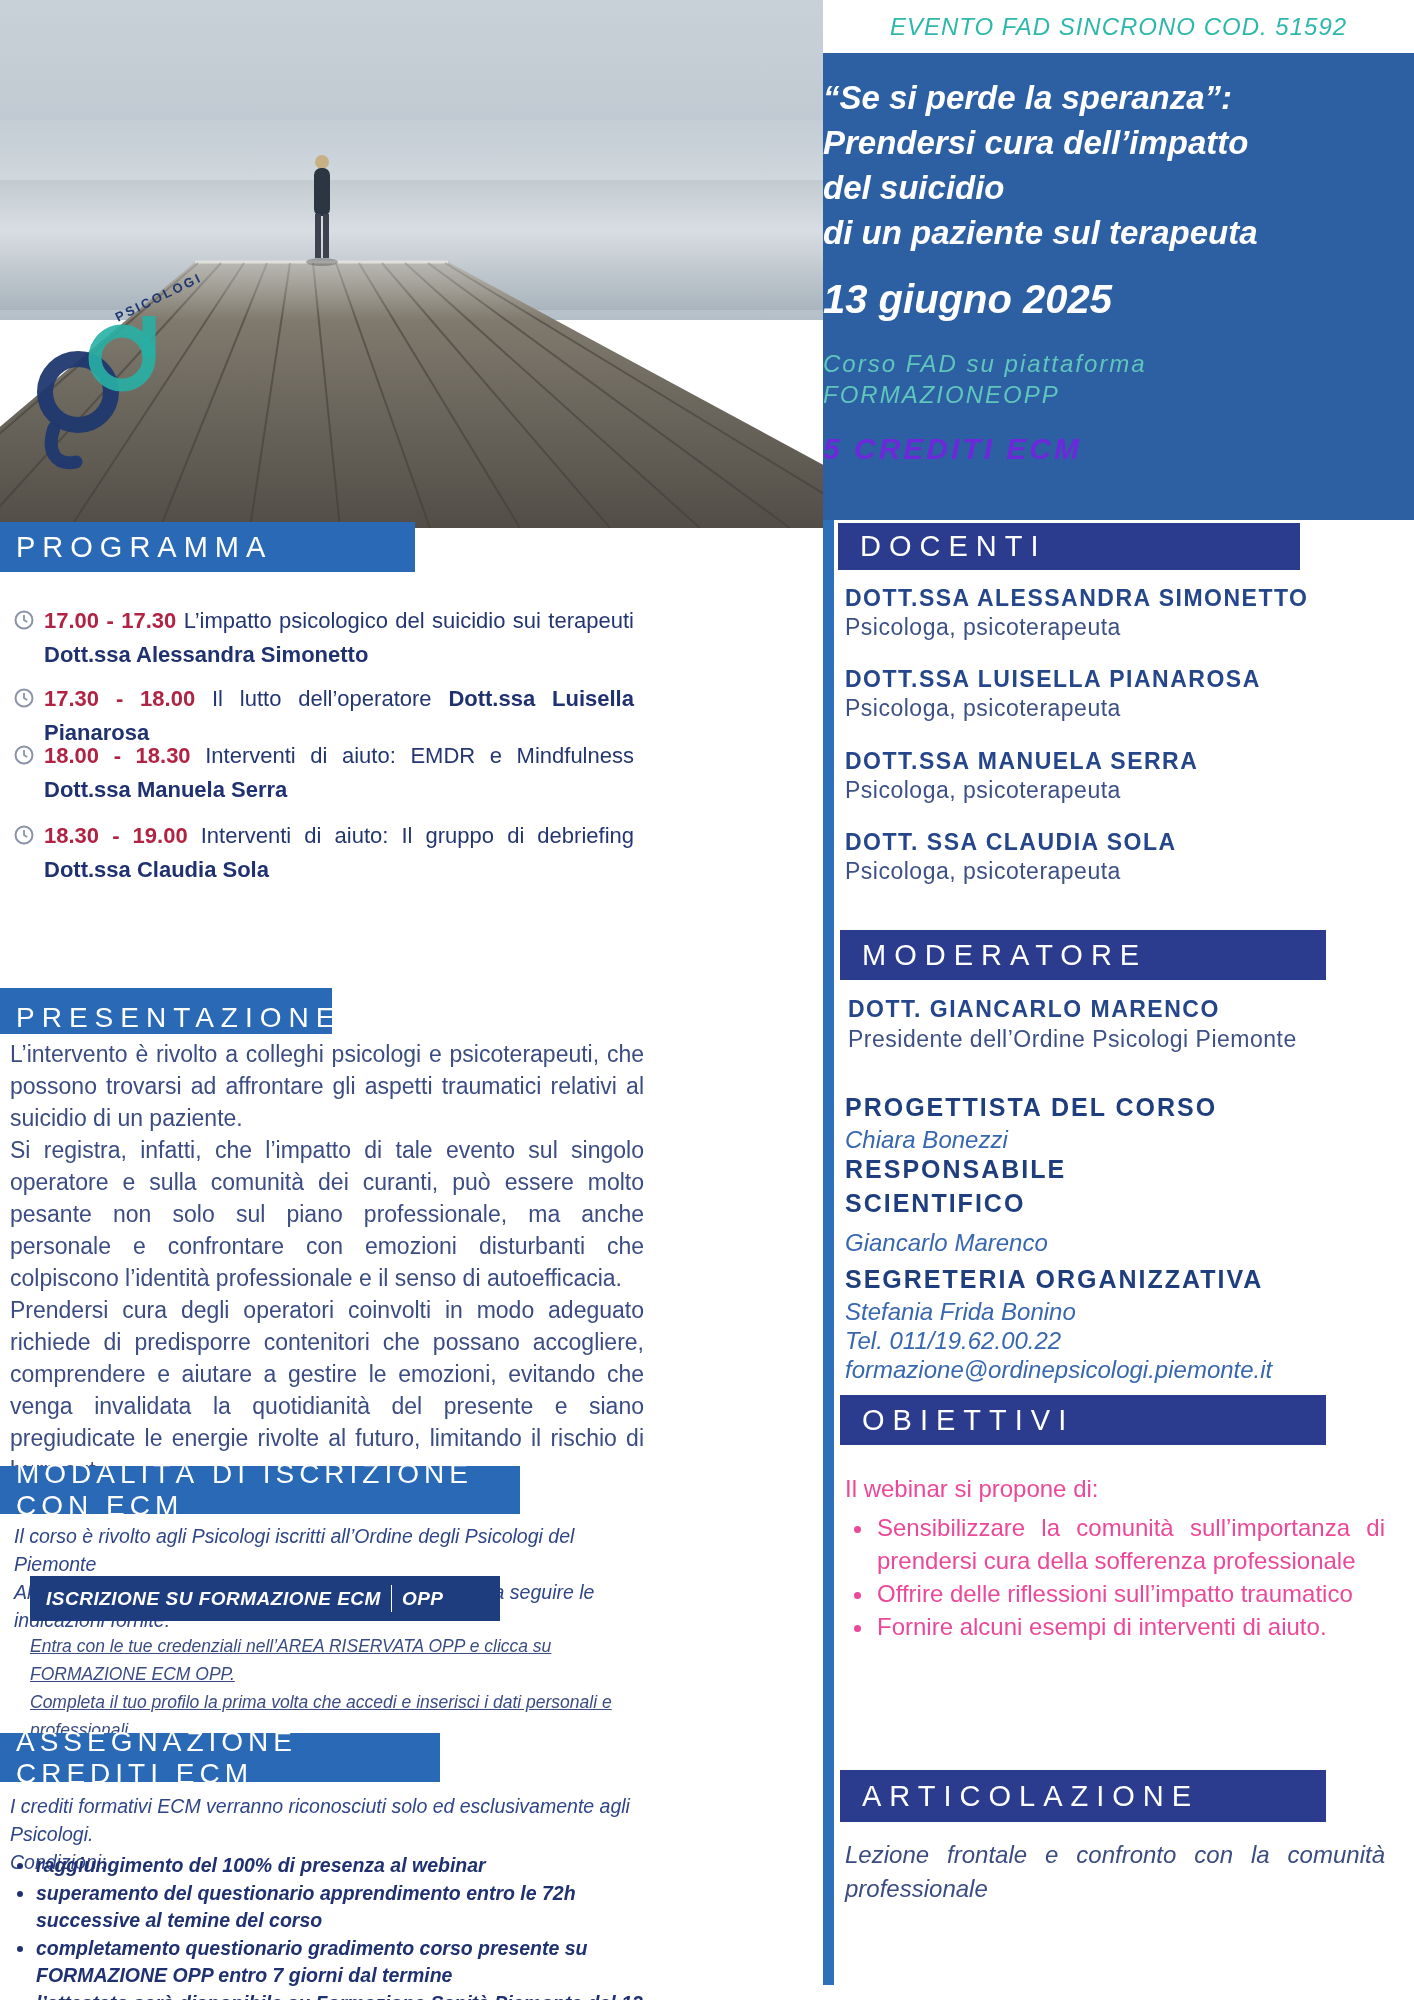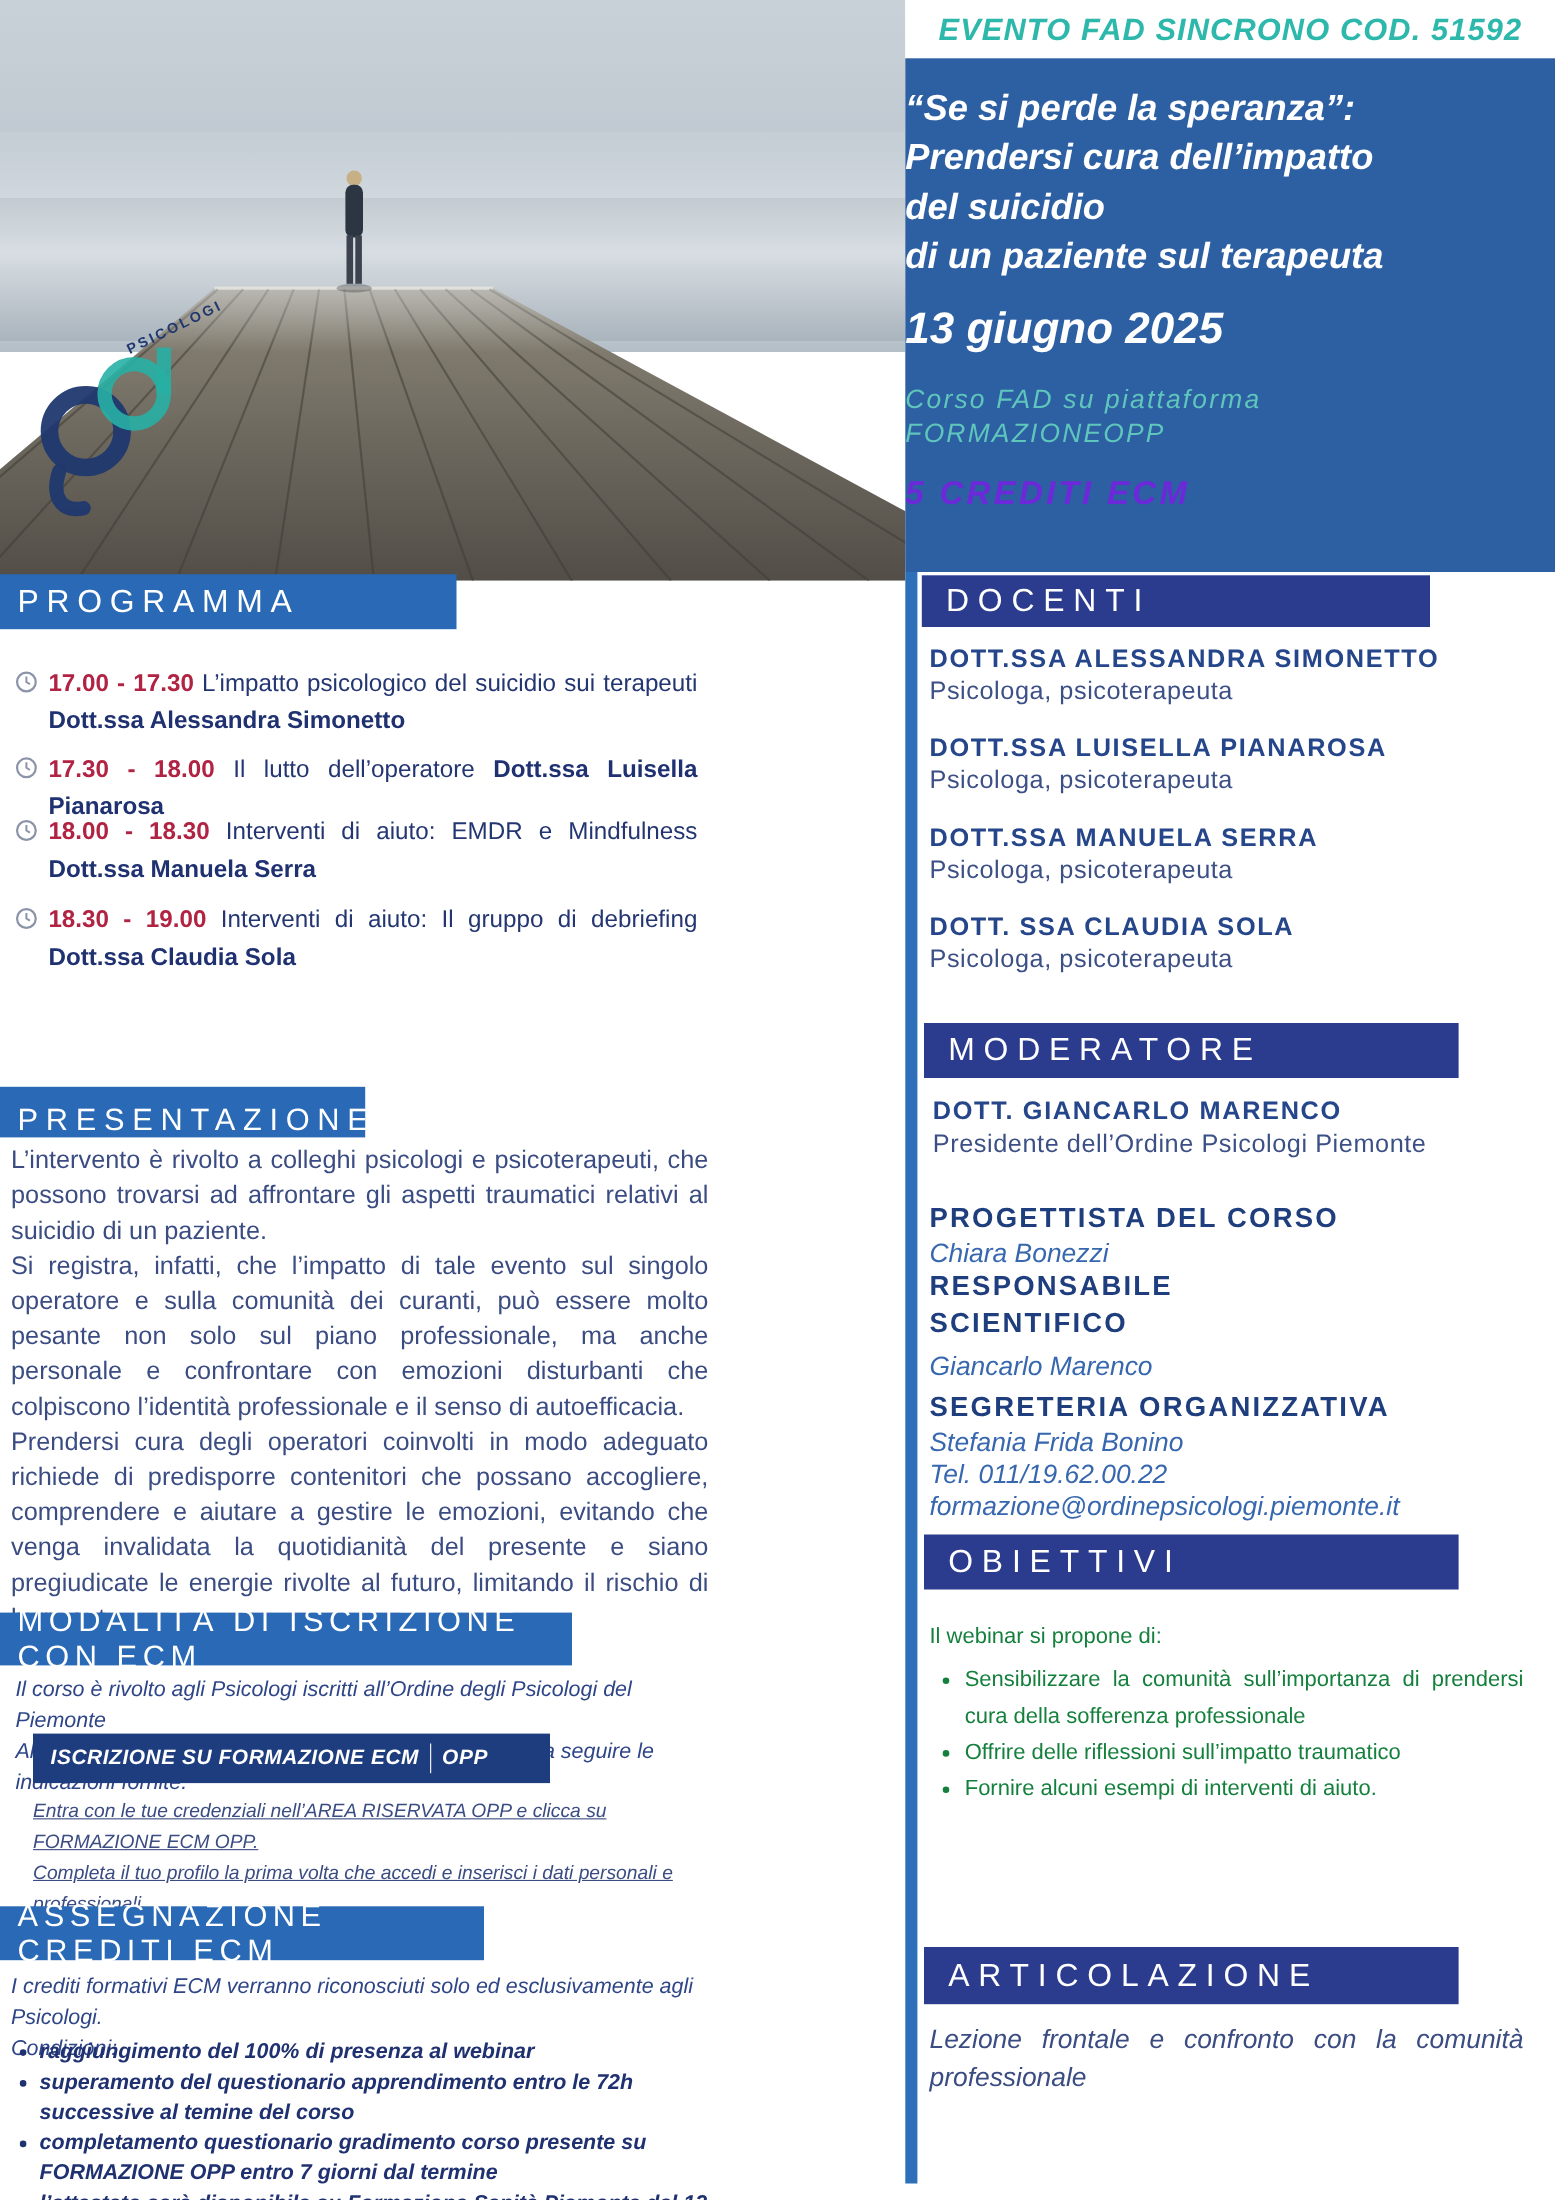--- a/index.html
+++ b/index.html
@@ -2,41 +2,41 @@
 <html><head>
 <meta charset="utf-8">
 <style>
   html,body{margin:0;padding:0;background:#ffffff;}
   #page{position:relative;width:1414px;height:2000px;background:#ffffff;overflow:hidden;
         font-family:"Liberation Sans",sans-serif;}
   .abs{position:absolute;}
 
   
   #top-band-text{left:823px;top:0;width:591px;height:53px;display:flex;align-items:center;justify-content:center;
-     color:#2eb8ac;font-size:28px;font-weight:bold;font-style:italic;letter-spacing:1px;}
+     color:#2eb8ac;font-size:24px;font-weight:normal;font-style:italic;letter-spacing:1px;}
   #hero-box{left:823px;top:53px;width:591px;height:467px;background:#2d5fa3;}
   #hero-content{left:823px;top:75px;width:555px;text-align:left;color:#ffffff;}
   .hero-line{font-style:italic;font-weight:600;font-size:33px;line-height:45px;}
   #hero-date{margin-top:22px;font-style:italic;font-weight:bold;font-size:40px;}
   #hero-platform{margin-top:26px;color:#5fc6bc;font-style:italic;font-size:24px;line-height:31px;letter-spacing:2px;}
   #hero-credits{margin-top:22px;color:#6d28d9;font-style:italic;font-weight:bold;font-size:30px;letter-spacing:3px;}
 
   #v-strip{left:823px;top:520px;width:11px;height:1465px;background:#2d6fb9;}
 
   .rbar{background:#2b3b8d;color:#ffffff;display:flex;align-items:center;
         font-size:29px;font-weight:400;letter-spacing:8px;padding-left:22px;box-sizing:border-box;}
   .lbar{background:#2969b5;color:#ffffff;display:flex;align-items:center;
         font-size:29px;font-weight:400;letter-spacing:7px;padding-left:16px;box-sizing:border-box;}
 
   .doc-name{color:#25468a;font-weight:bold;font-size:23px;letter-spacing:1.5px;}
   .doc-role{color:#3c5086;font-size:23px;letter-spacing:0.5px;}
   .staff-title{color:#1f3e7e;font-weight:bold;font-size:25px;letter-spacing:2px;line-height:34px;}
   .staff-name{color:#3767ae;font-style:italic;font-size:24px;line-height:29px;}
 
-  #obiettivi-body{left:845px;top:1472px;width:540px;color:#15803d;font-size:20px;line-height:33px;}
+  #obiettivi-body{left:845px;top:1472px;width:540px;color:#ec4899;font-size:24px;line-height:33px;}
   #obiettivi-body ul{margin:6px 0 0 0;padding-left:30px;}
   #obiettivi-body li{margin:0;padding-left:2px;text-align:justify;}
   #articolazione-text{left:845px;top:1838px;width:540px;color:#3a4c82;font-style:italic;font-size:24px;
       line-height:34px;text-align:justify;}
 
   
   #photo{left:0;top:0;width:823px;height:528px;}
 
   .prog-item{left:14px;width:620px;display:flex;gap:10px;}
   .prog-item p{margin:0;text-align:justify;font-size:22px;line-height:34px;color:#243672;}

